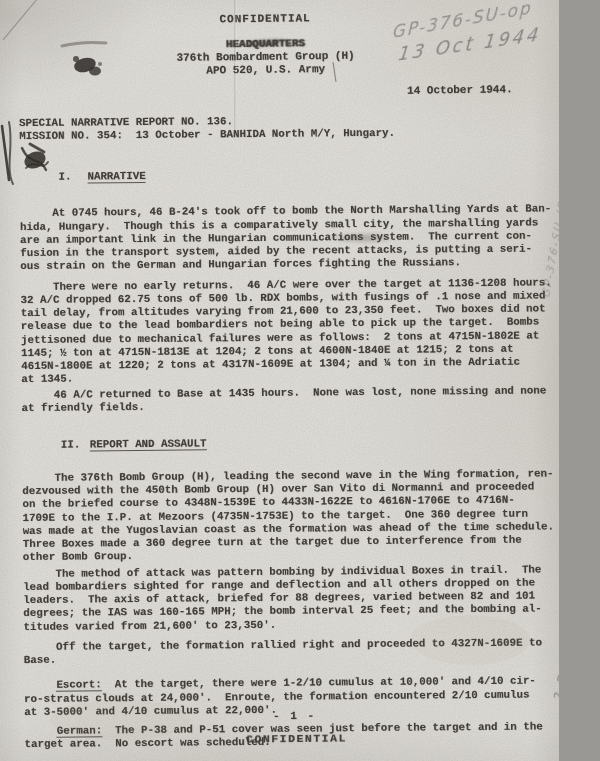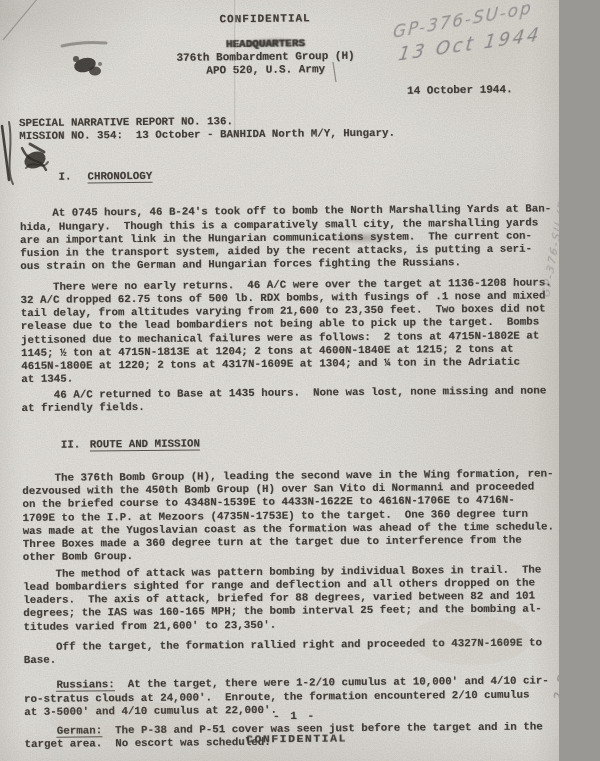--- a/index.html
+++ b/index.html
@@ -85,21 +85,21 @@
     <div>APO 520, U.S. Army</div>
   </div>
 
   <div class="date-line">14 October 1944.</div>
 
   <div class="typed">
     <div class="tl">SPECIAL NARRATIVE REPORT NO. 136.</div>
     <div class="tl">MISSION NO. 354:  13 October - BANHIDA North M/Y, Hungary.</div>
 
     <div class="heading mt14 tl">
-      <span class="num">I.</span><span class="u">CHRONOLOGY</span>
+      <span class="num">I.</span><span class="u">NARRATIVE</span>
     </div>
     <div class="para mt10">
         <div class="tl">     At 0745 hours, 46 B-24's took off to bomb the North Marshalling Yards at Ban-</div>
         <div class="tl">hida, Hungary.  Though this is a comparatively small city, the marshalling yards</div>
         <div class="tl">are an important link in the Hungarian communications system.  The current con-</div>
         <div class="tl">fusion in the transport system, aided by the recent attacks, is putting a seri-</div>
         <div class="tl">ous strain on the German and Hungarian forces fighting the Russians.</div>
       </div>
     <div class="para mt7">
         <div class="tl">     There were no early returns.  46 A/C were over the target at 1136-1208 hours.</div>
@@ -110,21 +110,21 @@
         <div class="tl">1145; ½ ton at 4715N-1813E at 1204; 2 tons at 4600N-1840E at 1215; 2 tons at</div>
         <div class="tl">4615N-1800E at 1220; 2 tons at 4317N-1609E at 1304; and ¼ ton in the Adriatic</div>
         <div class="tl">at 1345.</div>
       </div>
     <div class="para mt2">
         <div class="tl">     46 A/C returned to Base at 1435 hours.  None was lost, none missing and none</div>
         <div class="tl">at friendly fields.</div>
       </div>
 
     <div class="heading mt11 tl">
-      <span class="num">II.</span><span class="u">ROUTE AND MISSION</span>
+      <span class="num">II.</span><span class="u">REPORT AND ASSAULT</span>
     </div>
     <div class="para mt6">
         <div class="tl">     The 376th Bomb Group (H), leading the second wave in the Wing formation, ren-</div>
         <div class="tl">dezvoused with the 450th Bomb Group (H) over San Vito di Normanni and proceeded</div>
         <div class="tl">on the briefed course to 4348N-1539E to 4433N-1622E to 4616N-1706E to 4716N-</div>
         <div class="tl">1709E to the I.P. at Mezoors (4735N-1753E) to the target.  One 360 degree turn</div>
         <div class="tl">was made at the Yugoslavian coast as the formation was ahead of the time schedule.</div>
         <div class="tl">Three Boxes made a 360 degree turn at the target due to interference from the</div>
         <div class="tl">other Bomb Group.</div>
       </div>
@@ -134,21 +134,21 @@
         <div class="tl">leaders.  The axis of attack, briefed for 88 degrees, varied between 82 and 101</div>
         <div class="tl">degrees; the IAS was 160-165 MPH; the bomb interval 25 feet; and the bombing al-</div>
         <div class="tl">titudes varied from 21,600' to 23,350'.</div>
       </div>
     <div class="para mt7">
         <div class="tl">     Off the target, the formation rallied right and proceeded to 4327N-1609E to</div>
         <div class="tl">Base.</div>
       </div>
 
     <div class="para mt12">
-      <div class="tl"><span>     </span><span class="u">Russians:</span><span>  At the target, there were 1-2/10 cumulus at 10,000' and 4/10 cir-</span></div>
+      <div class="tl"><span>     </span><span class="u">Escort:</span><span>  At the target, there were 1-2/10 cumulus at 10,000' and 4/10 cir-</span></div>
       <div>
           <div class="tl">ro-stratus clouds at 24,000'.  Enroute, the formation encountered 2/10 cumulus</div>
           <div class="tl">at 3-5000' and 4/10 cumulus at 22,000'.</div>
         </div>
     </div>
 
     <div class="para mt6">
       <div class="tl"><span>     </span><span class="u">German:</span><span>  The P-38 and P-51 cover was seen just before the target and in the</span></div>
       <div>
           <div class="tl">target area.  No escort was scheduled.</div>

